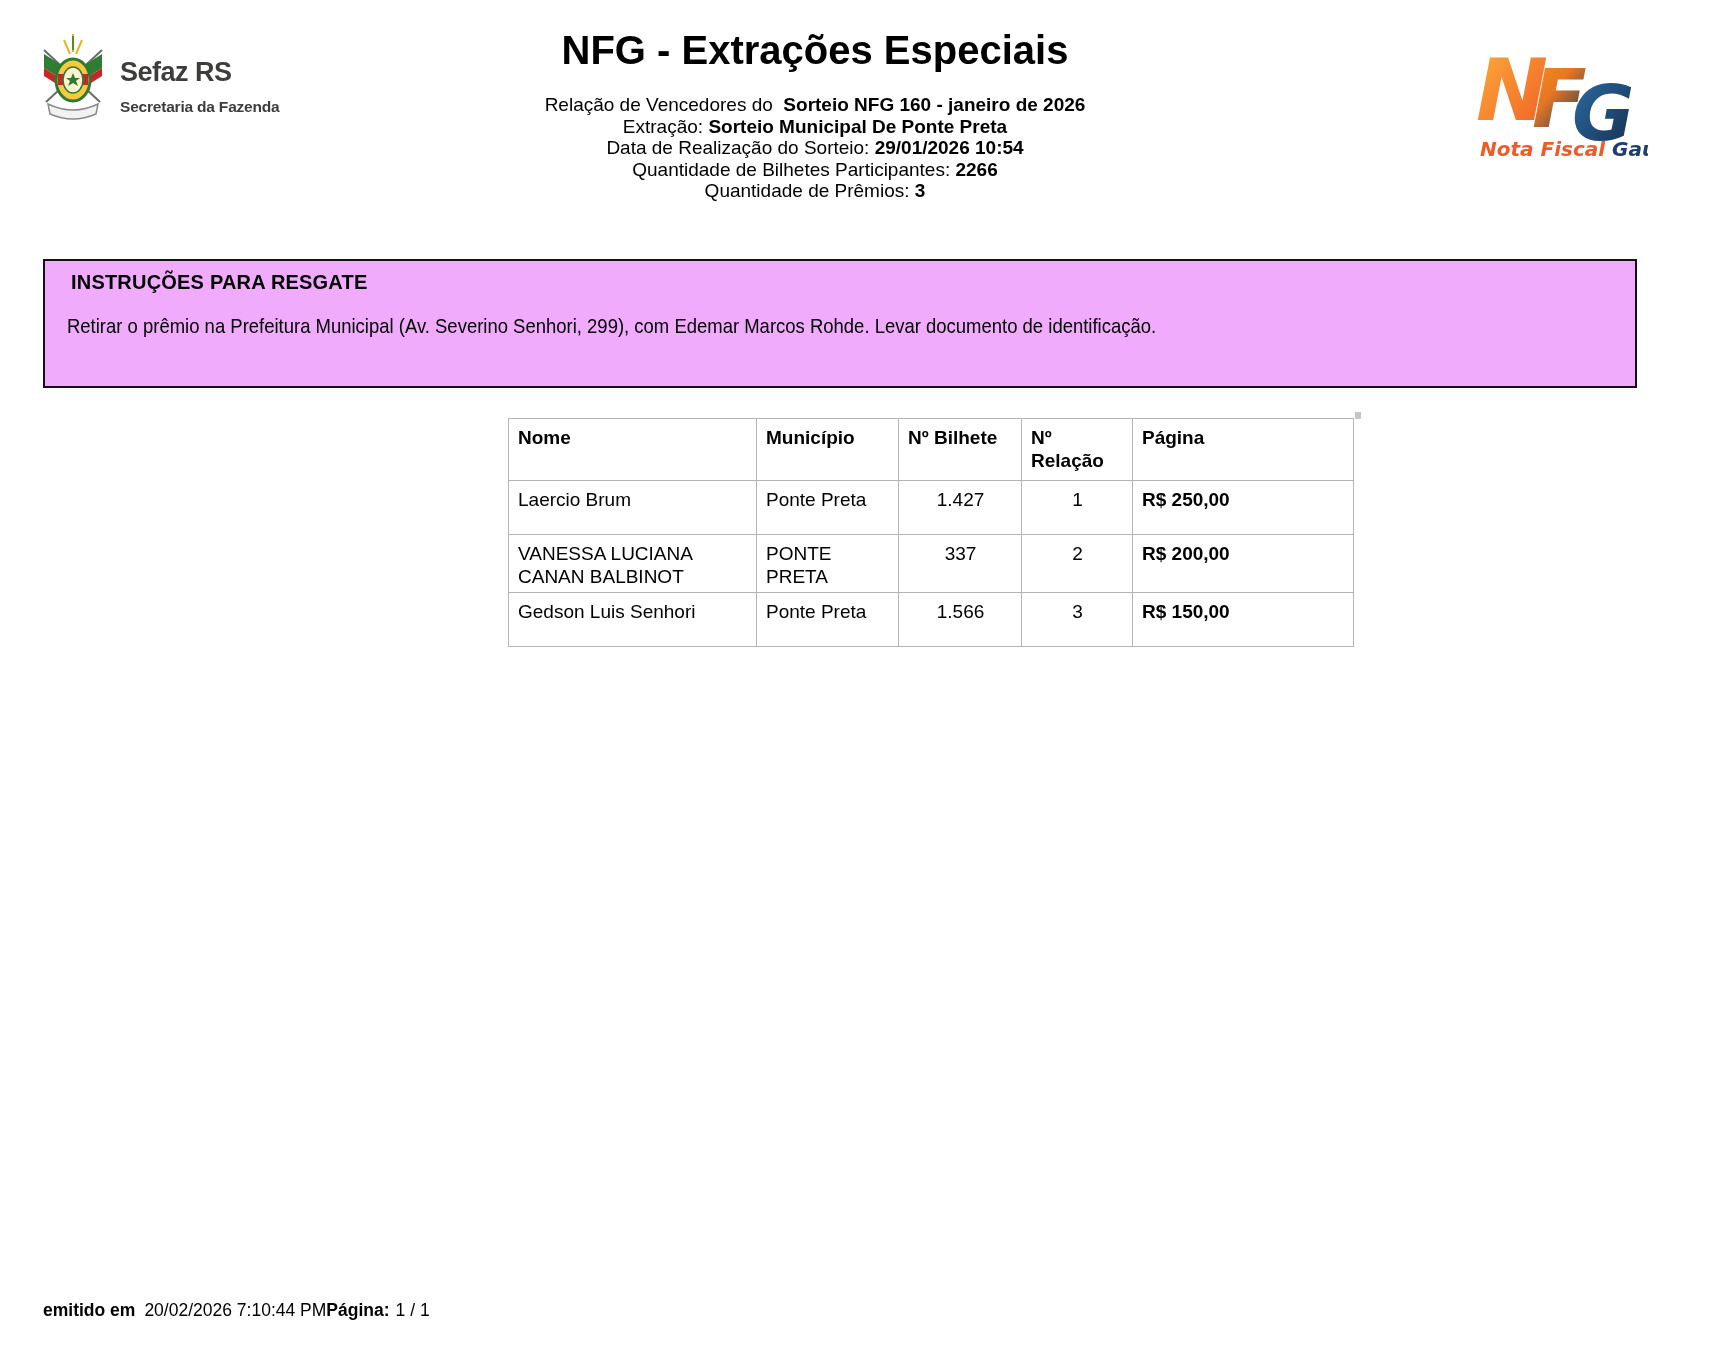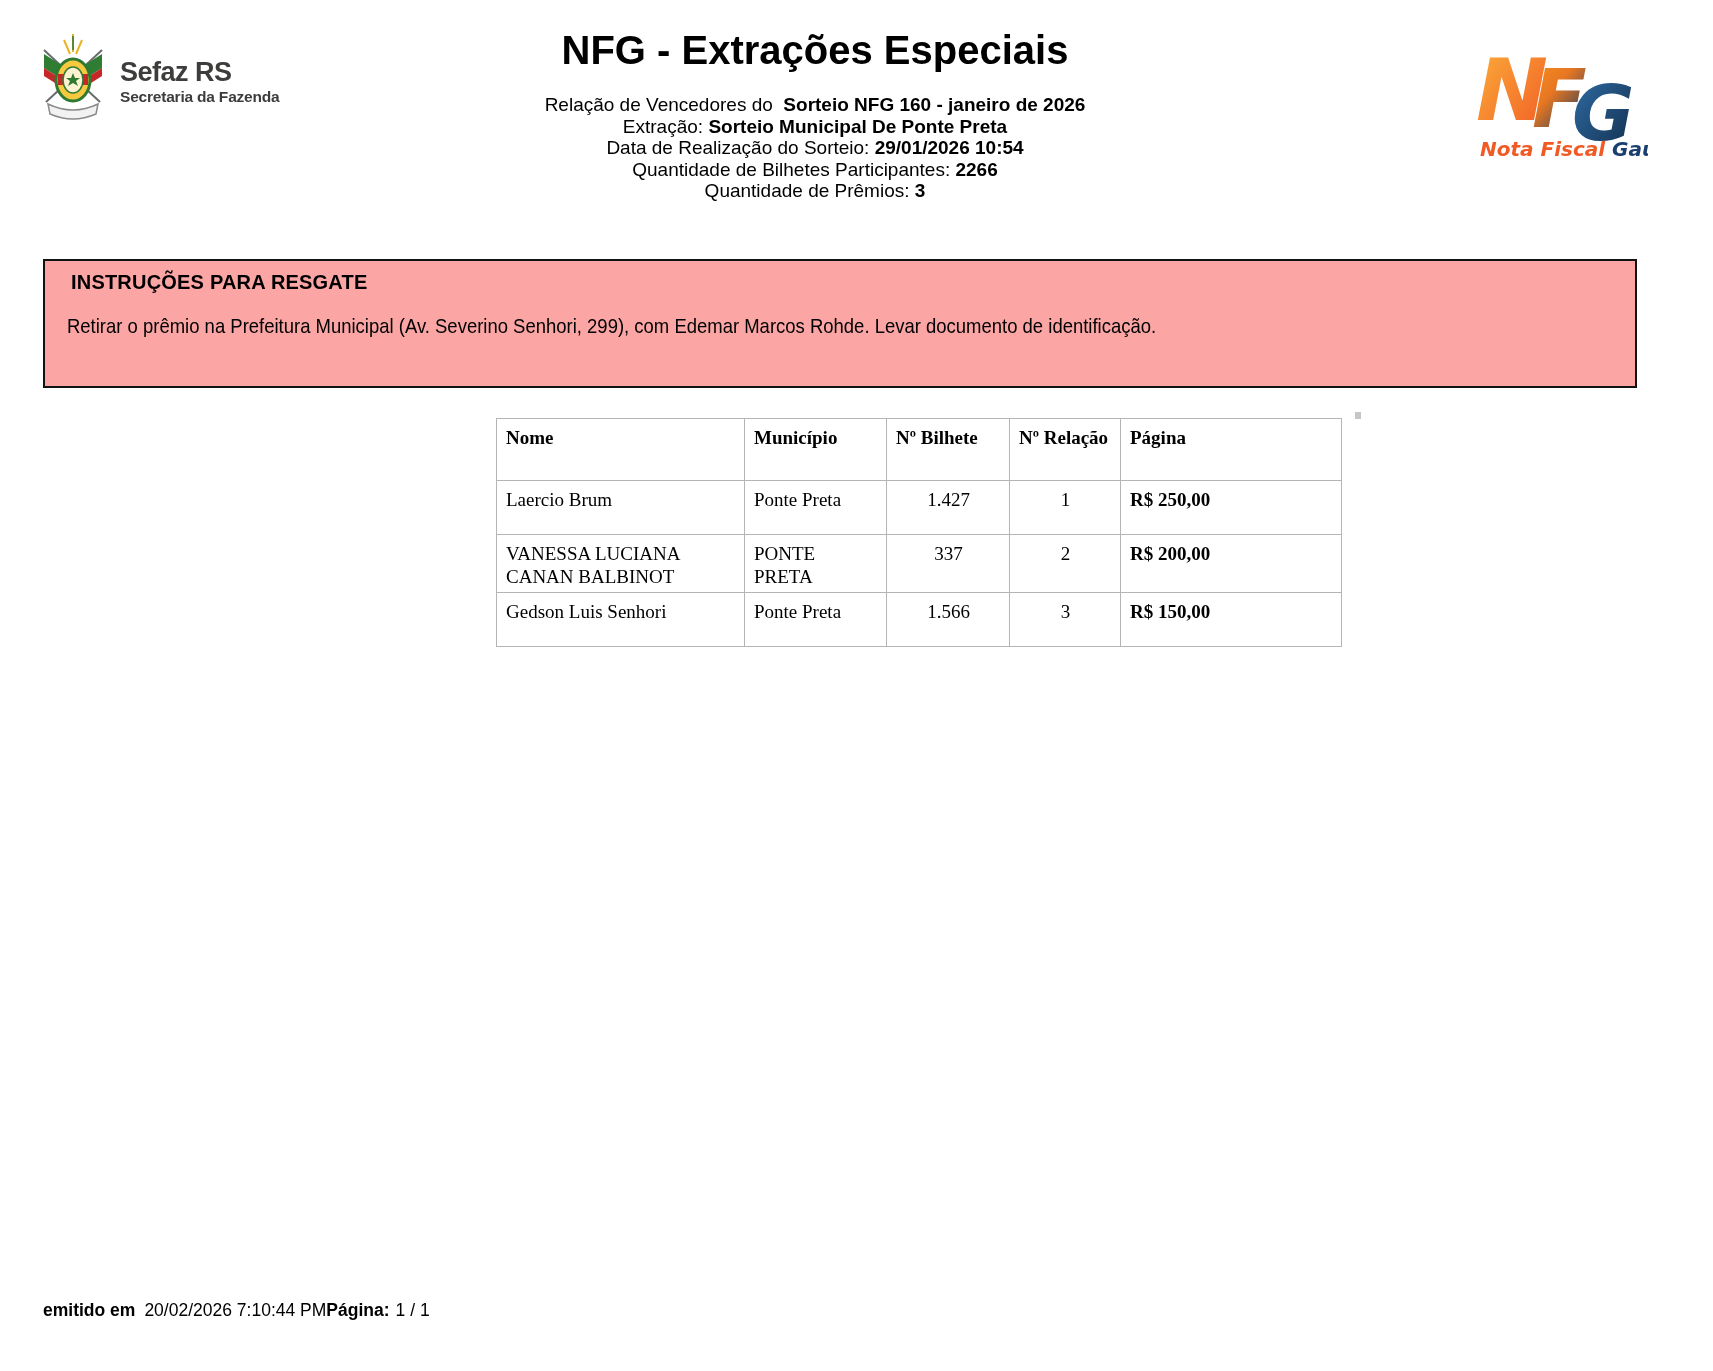--- a/index.html
+++ b/index.html
@@ -19,21 +19,21 @@
     position: absolute; left: 40px; top: 28px;
     display: flex; align-items: flex-start; gap: 14px;
   }
   .sefaz-emblem { margin-top: 4px; }
   .sefaz-text { margin-top: 30px; }
   .sefaz-name {
     font-size: 27px; font-weight: bold; color: #3d3d3c; line-height: 1.05;
     letter-spacing: -0.5px;
   }
   .sefaz-sub {
-    font-size: 15.5px; font-weight: bold; color: #3d3d3c; margin-top: 2px;
+    font-size: 15.5px; font-weight: bold; color: #3d3d3c; margin-top: 12px;
     letter-spacing: -0.2px;
   }
 
   
   .header-center {
     position: absolute; left: 0; top: 32px; width: 1630px;
     text-align: center;
   }
   .doc-title { font-size: 40px; font-weight: bold; line-height: 36px; letter-spacing: 0; }
   .header-lines { margin-top: 26px; }
@@ -41,37 +41,37 @@
   .hline b { font-weight: bold; }
 
   
   .nfg-logo { position: absolute; left: 1468px; top: 28px; width: 180px; }
 
   
   .instructions {
     position: absolute; left: 43px; top: 259px;
     width: 1594px; height: 129px;
     border: 2px solid #121212;
-    background: #fca5a5;
+    background: #f0abfc;
   }
   .inst-title {
     font-size: 20px; font-weight: bold;
     padding: 10px 0 0 26px; letter-spacing: 0.2px;
   }
   .inst-body-wrap { padding: 20px 0 0 22px; }
   .inst-body {
     display: inline-block;
     font-size: 21px;
     transform: scaleX(0.88);
     transform-origin: 0 0;
     white-space: nowrap;
   }
 
   
-  .table-wrap { position: absolute; left: 496px; top: 418px; font-family: Liberation Serif, serif; }
+  .table-wrap { position: absolute; left: 508px; top: 418px; }
   table.winners {
     border-collapse: collapse;
     table-layout: fixed;
     width: 845px;
     background: #fff;
   }
   table.winners th, table.winners td {
     border: 1px solid #b5b5b5;
     vertical-align: top;
     font-size: 19px;

